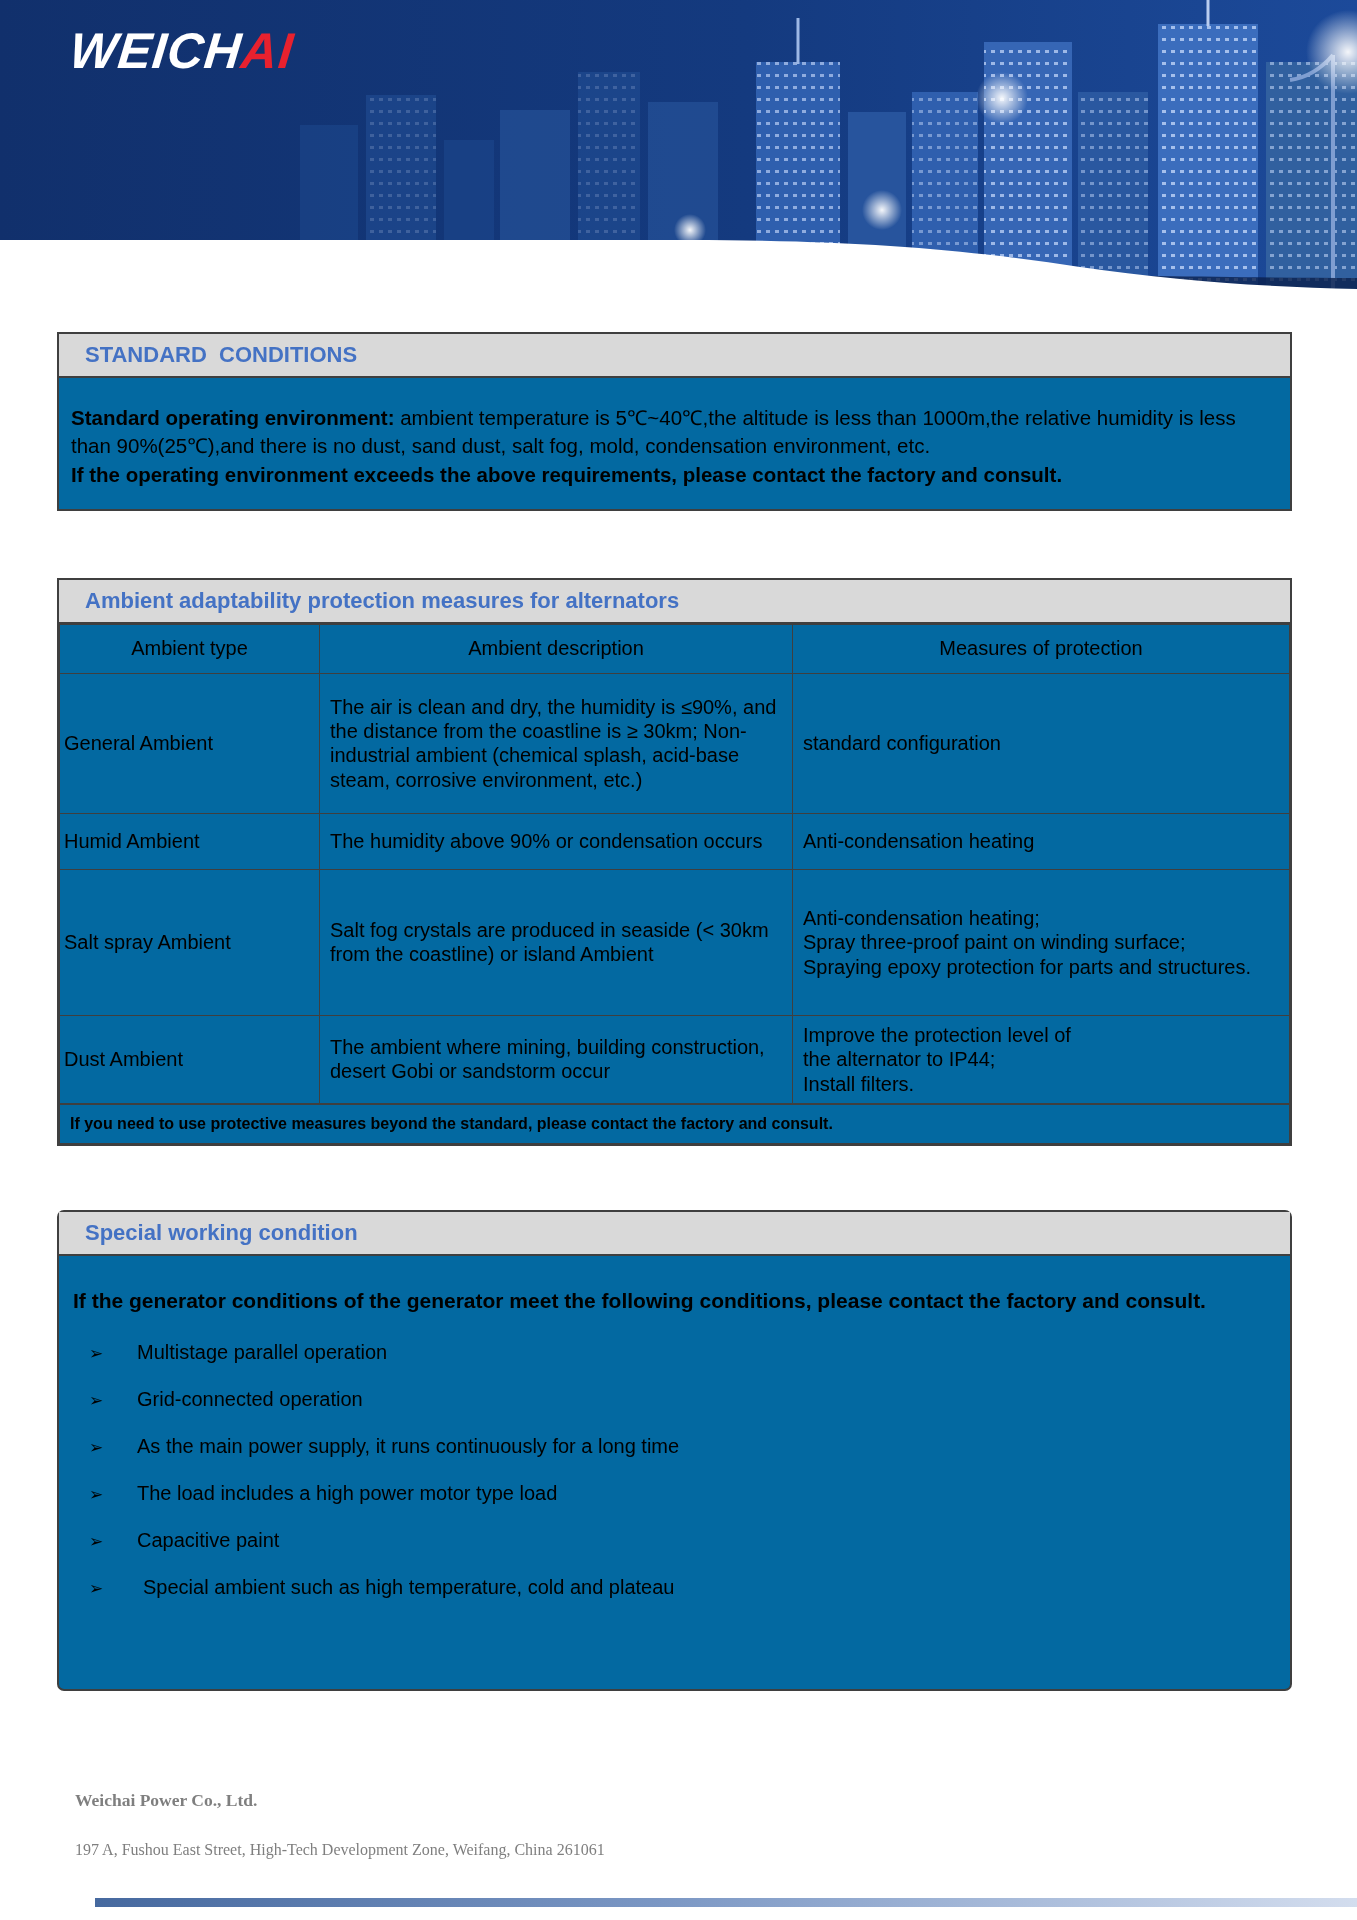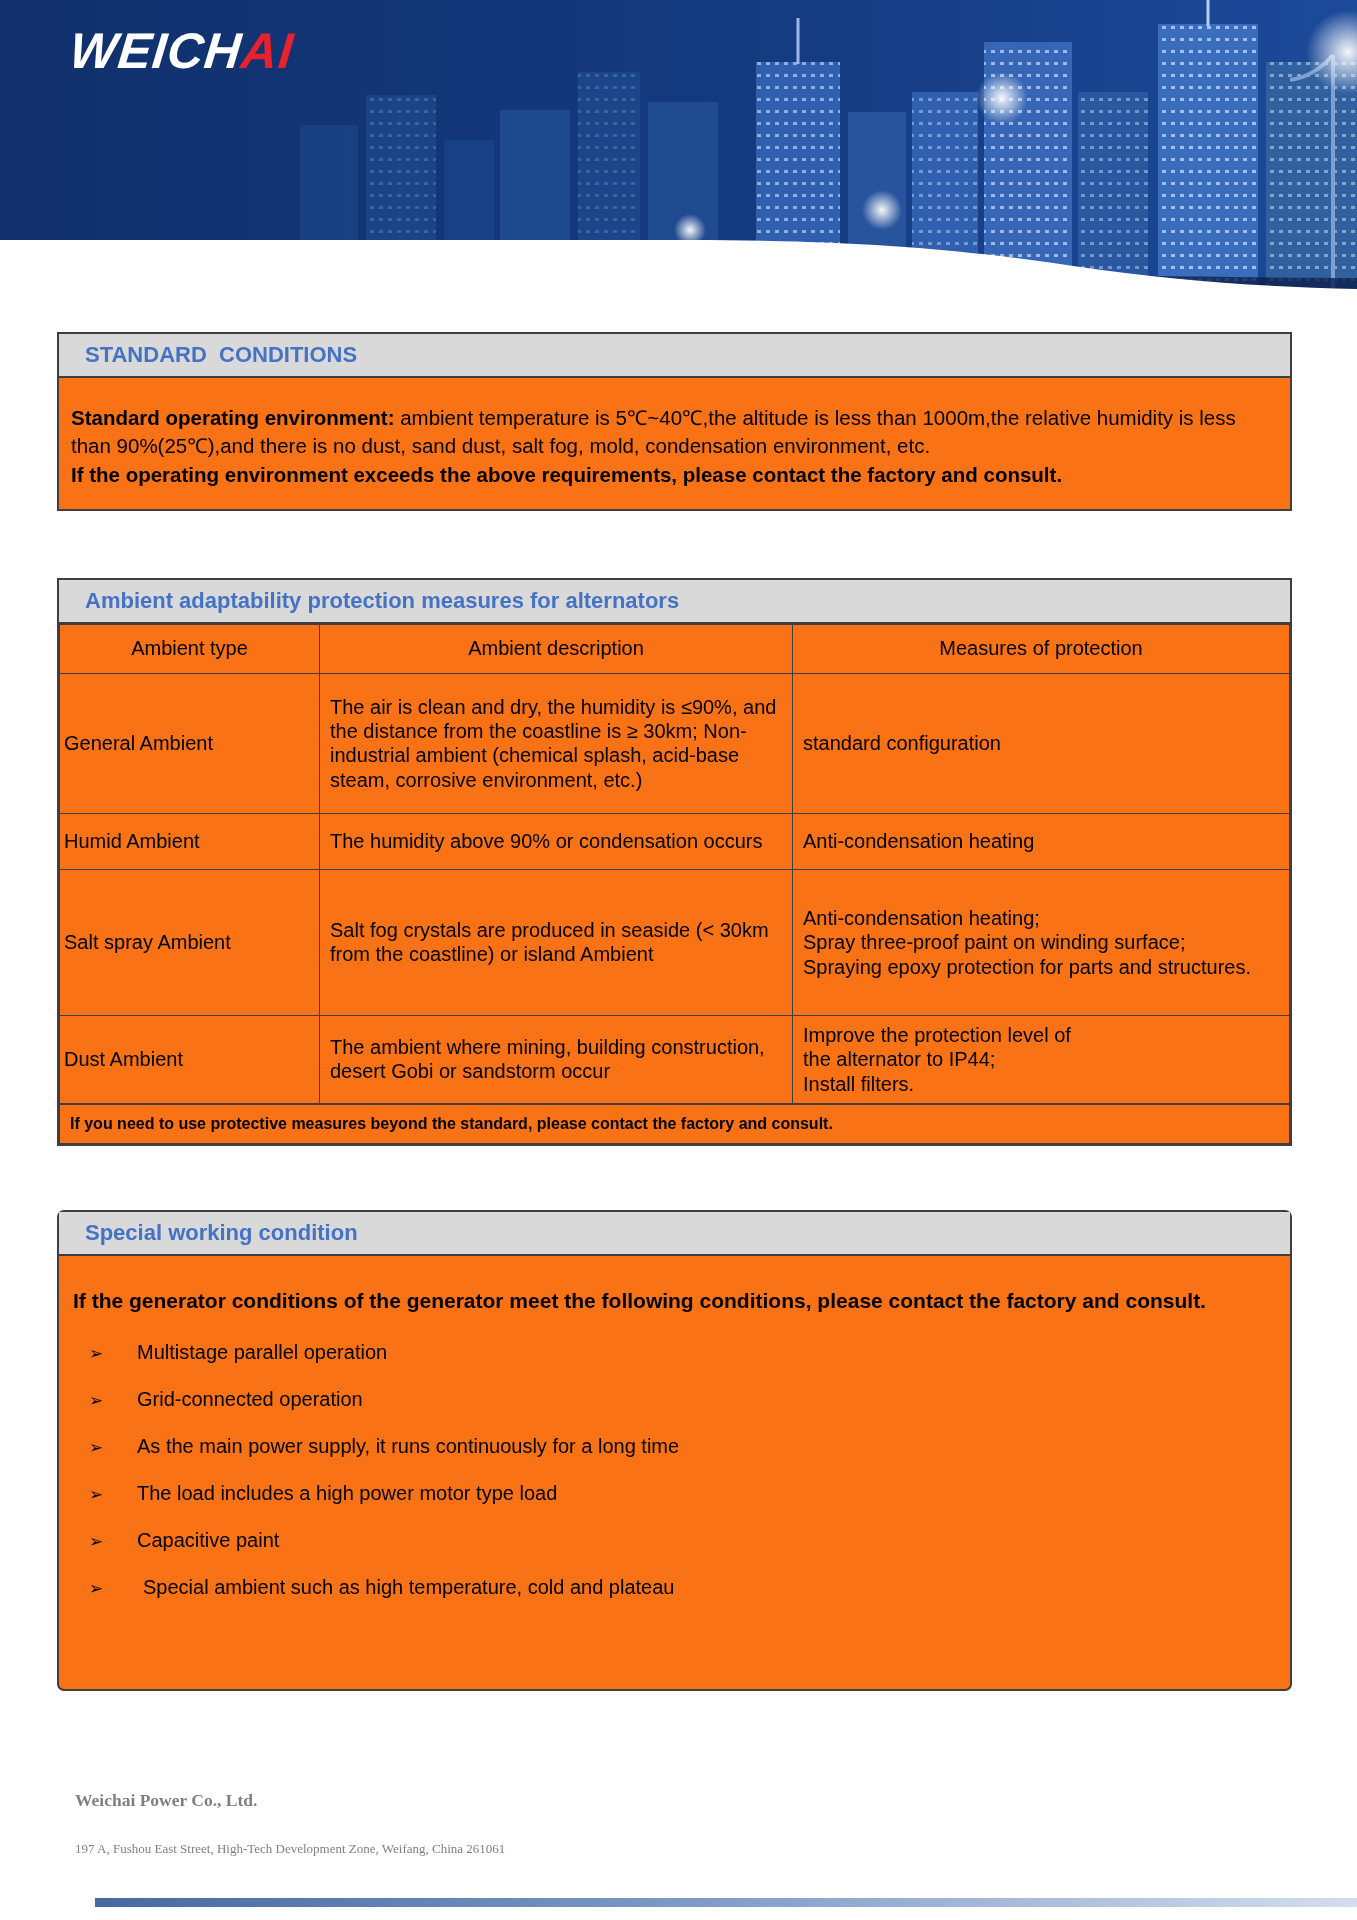--- a/index.html
+++ b/index.html
@@ -13,21 +13,21 @@
   .banner svg { display:block; }
   .logo {
     position:absolute; top:22px; left:70px;
     font-size:50px; font-weight:bold; font-style:italic;
     letter-spacing:1px; transform:skewX(-6deg); white-space:nowrap;
   }
   .logo .lw { color:#ffffff; }
   .logo .lr { color:#e8212e; }
 
   
-  .box { margin:0 65px 12px 57px; border:2px solid #3f3f3f; background:#f97316; }
+  .box { margin:0 65px 12px 57px; border:2px solid #3f3f3f; background:#0369a1; }
   .box-title {
     background:#d9d9d9; border-bottom:2px solid #3f3f3f;
     padding:8px 26px; color:#4472c4; font-weight:bold; font-size:22px;
     white-space:pre-wrap;
   }
 
   
   #std-box { margin-top:42px; }
   #std-box .box-body { padding:26px 20px 20px 12px; font-size:20.5px; line-height:1.38; }
   #std-box p { margin:0; }
@@ -52,21 +52,21 @@
   #spc-box { margin-top:64px;border-radius:7px; }
   #spc-box .box-body { padding:16px 14px 66px 14px; }
   #spc-box .intro { font-weight:bold; font-size:21px; line-height:2.15; margin:6px 0 2px 0; }
   .blist { list-style:none; margin:18px 0 0 0; padding:0; }
   .blist li { display:flex; align-items:baseline; margin:0 0 24px 16px; font-size:20px; }
   .blist .bmark { width:48px; flex:0 0 48px; font-size:17px; }
 
   
   .footer { position:absolute; left:75px; top:1790px; color:#7f7f7f;font-family:Liberation Serif, serif; }
   .footer .company { font-weight:bold; font-size:17.5px; }
-  .footer .address { margin-top:30px; font-size:13px; }
+  .footer .address { margin-top:30px; font-size:16px; }
   .accent-bar {
     position:absolute; top:1898px; left:95px; right:0; height:9px;
     background:linear-gradient(to right,#46699f 0%,#7b97c4 45%,#d3ddee 100%);
   }
 </style>
 </head>
 <body>
 
 <div class="banner">
   <svg width="1357" height="290" viewBox="0 0 1357 290">

